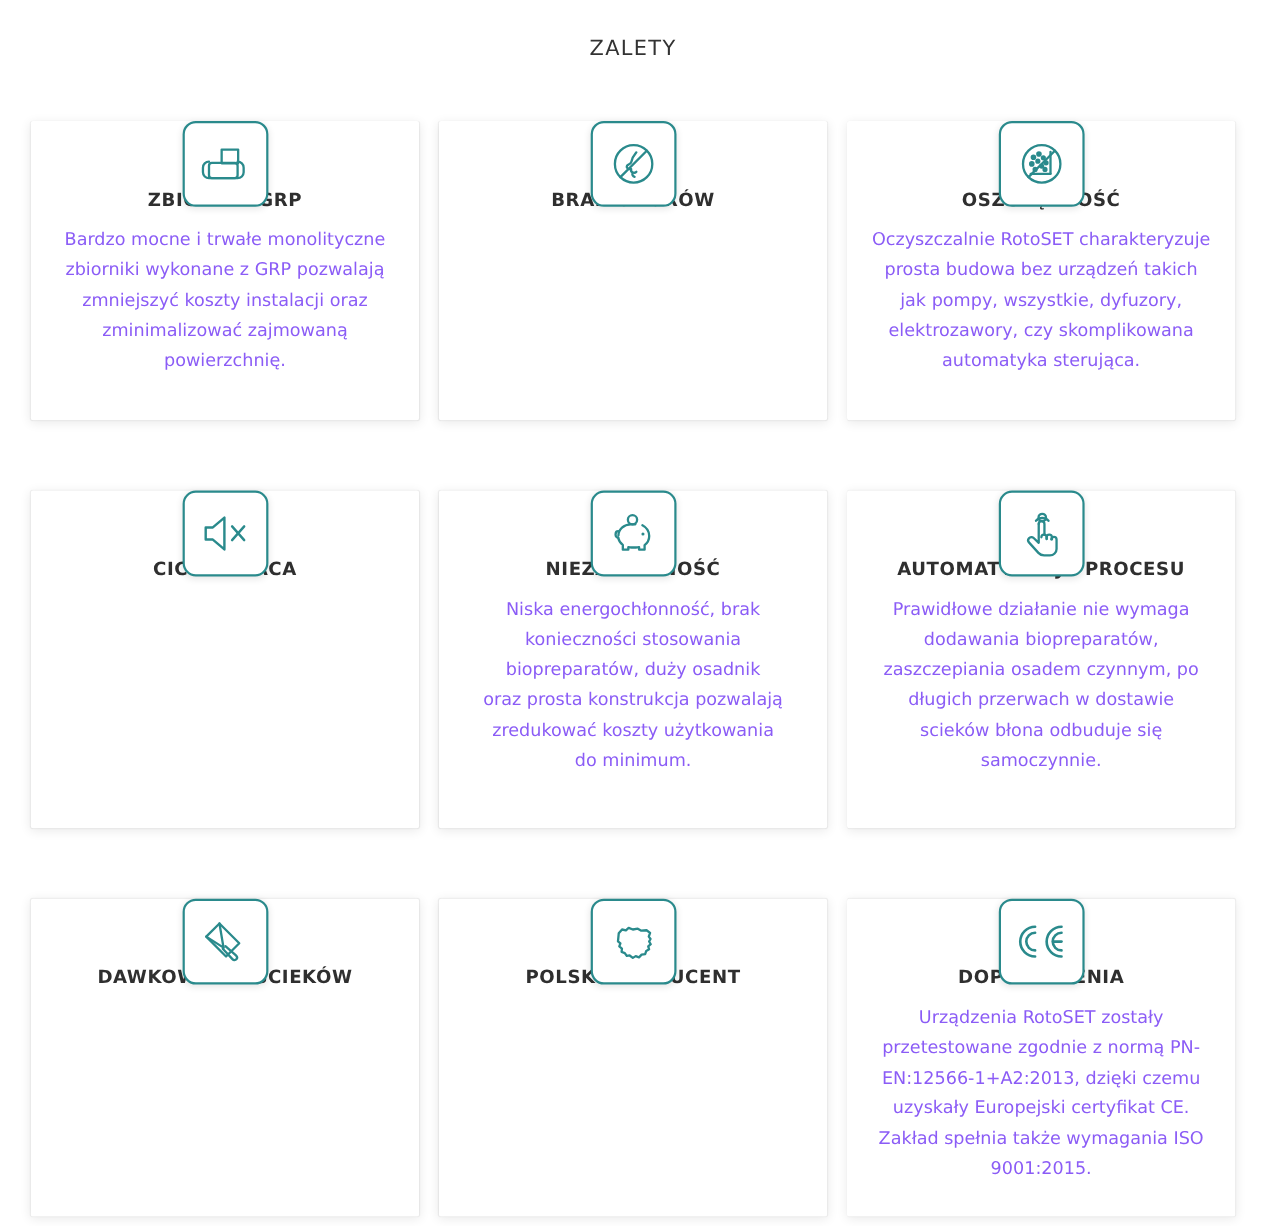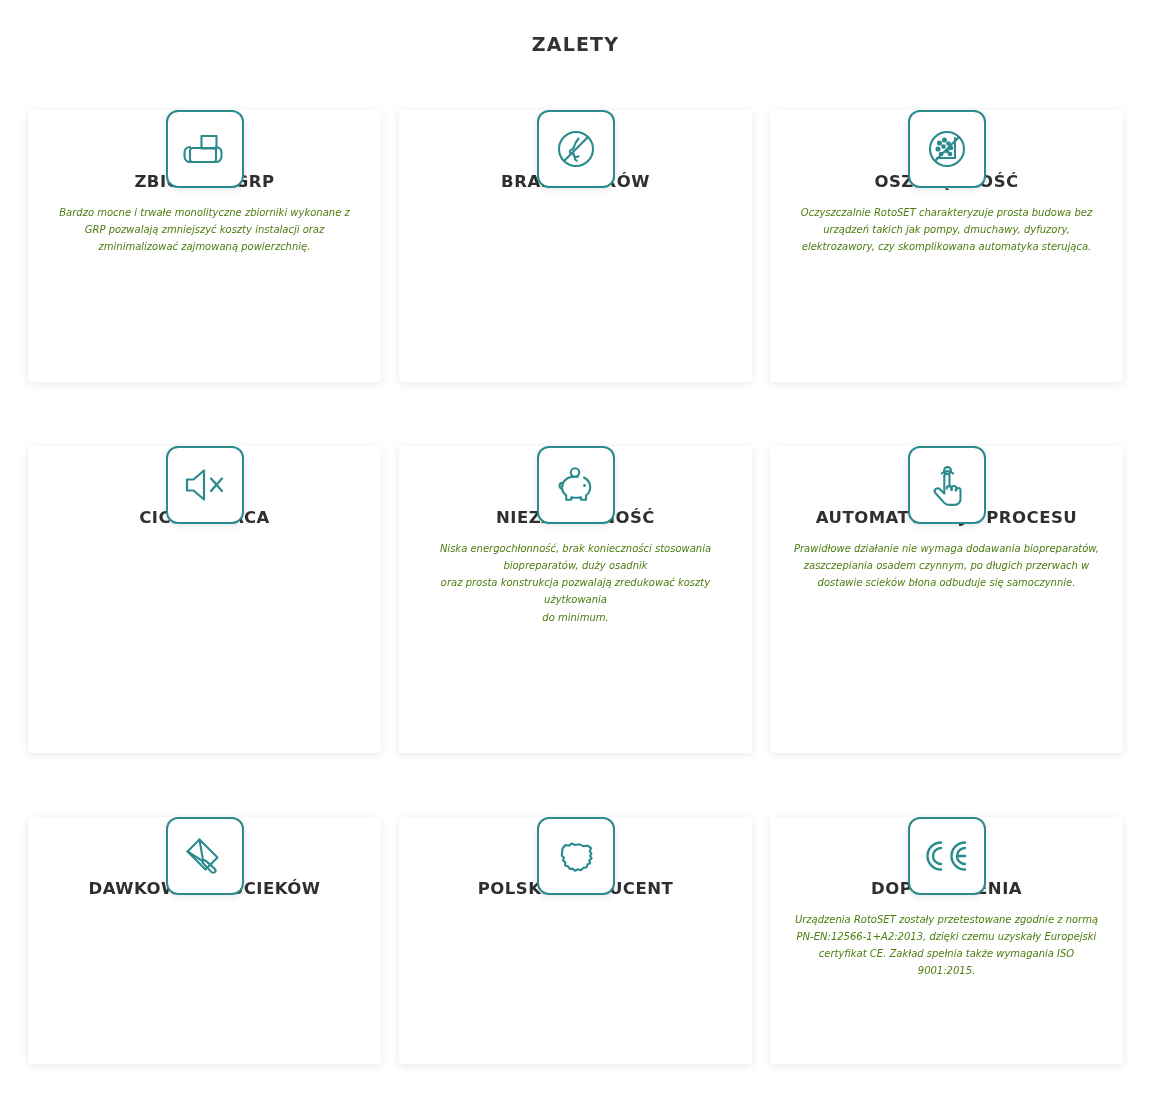--- a/index.html
+++ b/index.html
@@ -13,21 +13,21 @@
   #root {
     position: relative;
     width: 1151px;
     height: 1115px;
     background: #ffffff;
   }
 
   .section-title {
     text-align: center;
     font-size: 19px;
-    font-weight: bold;
+    font-weight: normal;
     letter-spacing: 1.2px;
     color: #333333;
     padding-top: 33px;
     height: 62px;
   }
 
   .grid {
     position: relative;
     width: 1151px;
     padding: 0 28px;
@@ -74,25 +74,24 @@
 
   .card-title {
     font-size: 16.5px;
     font-weight: bold;
     letter-spacing: 0.5px;
     color: #2f2f2f;
     margin-bottom: 12px;
     line-height: 1.2;
   }
   .card-body {
-    font-size: 10px;
+    font-size: 16px;
     line-height: 1.72;
-    color: #4d7c0f;
+    color: #8b5cf6;
     white-space: pre-line;
-    font-style: italic;
   }
 
   
   .row-1 .card { min-height: 272px; }
   .row-2 .card { min-height: 307px; }
   .row-3 .card { min-height: 247px; }
 
   .grid-row-spacer { height: 16px; }
 </style>
 </head>
@@ -146,21 +145,21 @@
             <circle cx="14" cy="23" r="1.5" fill="#2a8a8c"></circle>
             <circle cx="19.5" cy="20.5" r="1.3" fill="#2a8a8c"></circle>
             <circle cx="24.5" cy="17.5" r="1.3" fill="#2a8a8c"></circle>
             <circle cx="17" cy="28" r="1.3" fill="#2a8a8c"></circle>
             <circle cx="23" cy="25" r="1.3" fill="#2a8a8c"></circle>
             <circle cx="27" cy="22" r="1.3" fill="#2a8a8c"></circle>
             <circle cx="26" cy="28" r="1.3" fill="#2a8a8c"></circle>
           </svg>
         </div>
         <div class="card-title">OSZCZĘDNOŚĆ</div>
-        <div class="card-body">Oczyszczalnie RotoSET charakteryzuje prosta budowa bez urządzeń takich jak pompy, dmuchawy, dyfuzory, elektrozawory, czy skomplikowana automatyka sterująca.</div>
+        <div class="card-body">Oczyszczalnie RotoSET charakteryzuje prosta budowa bez urządzeń takich jak pompy, wszystkie, dyfuzory, elektrozawory, czy skomplikowana automatyka sterująca.</div>
       </div>
     </div>
   </div>
 
   <div class="grid-row-spacer"></div>
 
   <div class="grid row-2">
 
     <div class="cell">
       <div class="card">

